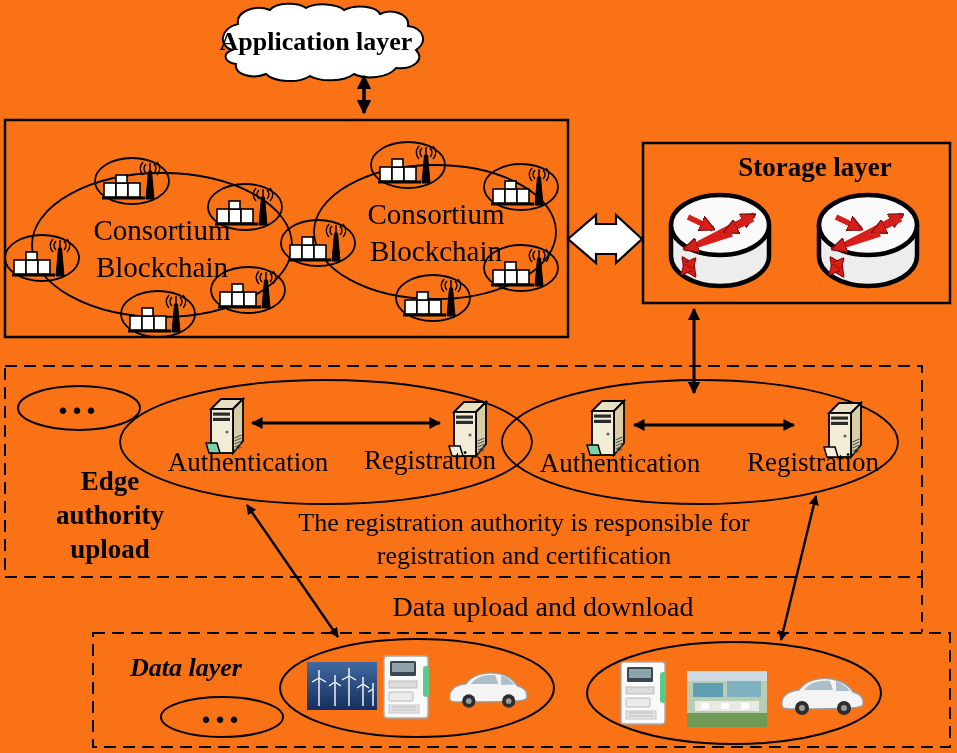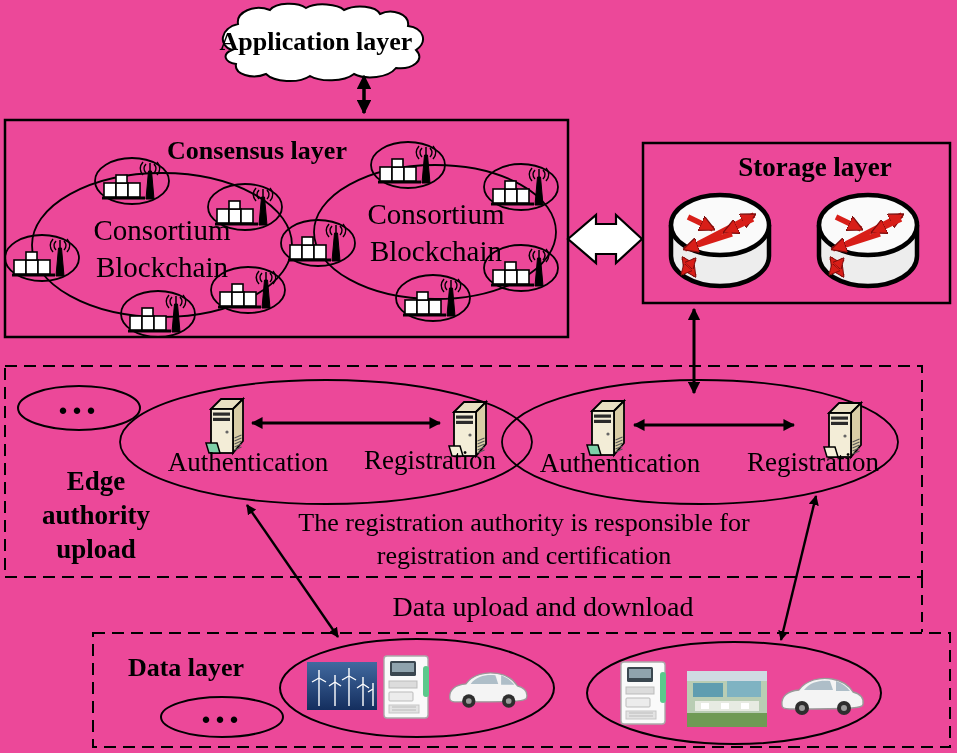--- a/index.html
+++ b/index.html
@@ -1,17 +1,17 @@
 <!DOCTYPE html>
 <html><head>
 <meta charset="utf-8">
 <style>
   html,body { margin:0; padding:0; background:#ffffff; }
   .canvas {
-    position:relative; width:957px; height:753px; background:#ec4899;
+    position:relative; width:957px; height:753px; background:#f97316;
     font-family:"Liberation Serif","DejaVu Serif",serif; color:#000;
     overflow:hidden;
   }
   .art { position:absolute; left:0; top:0; }
   .txt { position:absolute; text-align:center; white-space:nowrap; line-height:1.15; }
   .b { font-weight:bold; }
   .dots { font-weight:bold; font-size:40px; letter-spacing:4px; }
 </style>
 </head>
 <body>
@@ -210,47 +210,46 @@
       <rect x="14" y="32" width="8" height="6" fill="#fff"></rect>
           <rect x="34" y="32" width="8" height="6" fill="#fff"></rect>
           <rect x="54" y="32" width="8" height="6" fill="#fff"></rect>
     </g>
     <use href="#car" transform="translate(778,668)"></use>
   </g>
 </svg>
 
 <div class="txt b" style="left:166px; top:27px; width:300px; font-size:26px;">Application layer</div>
 
-<div class="txt b" style="left:107px; top:136px; width:300px; font-size:26px;">Consensus layer</div>
 
 <div class="txt" style="left:62px; top:214px; width:200px; font-size:29px;">Consortium</div>
 <div class="txt" style="left:62px; top:251px; width:200px; font-size:29px;">Blockchain</div>
 
 <div class="txt" style="left:336px; top:198px; width:200px; font-size:29px;">Consortium</div>
 <div class="txt" style="left:336px; top:235px; width:200px; font-size:29px;">Blockchain</div>
 
 <div class="txt b" style="left:665px; top:152px; width:300px; font-size:27px;">Storage layer</div>
 
-<div class="txt b" style="left:6px; top:464px; width:180px; font-size:27px; line-height:34px; white-space:normal;">
+<div class="txt b" style="left:20px; top:464px; width:180px; font-size:27px; line-height:34px; white-space:normal;">
   <span style="display:block;">Edge</span>
   <span style="display:block;">authority</span>
   <span style="display:block;">upload</span>
 </div>
 
 <div class="txt dots" style="left:19px; top:378px; width:120px;">...</div>
 
 <div class="txt" style="left:148px; top:447px; width:200px; font-size:27px;">Authentication</div>
 <div class="txt" style="left:330px; top:445px; width:200px; font-size:27px;">Registration</div>
 <div class="txt" style="left:520px; top:448px; width:200px; font-size:27px;">Authentication</div>
 <div class="txt" style="left:713px; top:447px; width:200px; font-size:27px;">Registration</div>
 
 <div class="txt" style="left:382px; top:591px; width:322px; font-size:28px;">Data upload and download</div>
 
 <div class="txt" style="left:224px; top:506px; width:600px; font-size:26px; line-height:33px; white-space:normal;">
   <span style="display:block;">The registration authority is responsible for</span>
   <span style="display:block;">registration and certification</span>
 </div>
 
-<div class="txt b" style="left:86px; top:653px; width:200px; font-size:26px;">Data layer</div>
+<div class="txt b" style="left:86px; top:653px; width:200px; font-size:26px;font-style:italic;">Data layer</div>
 
 <div class="txt dots" style="left:162px; top:687px; width:120px;">...</div>
 
 </div>
 
 </body></html>

